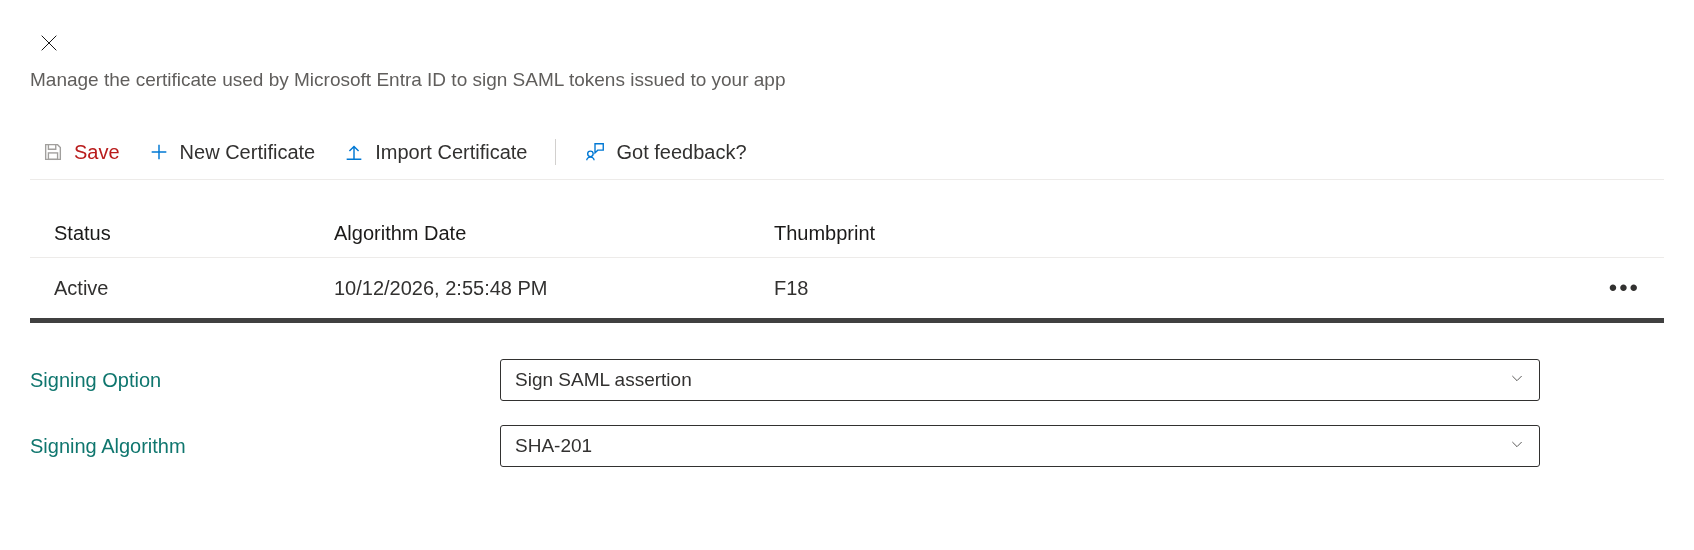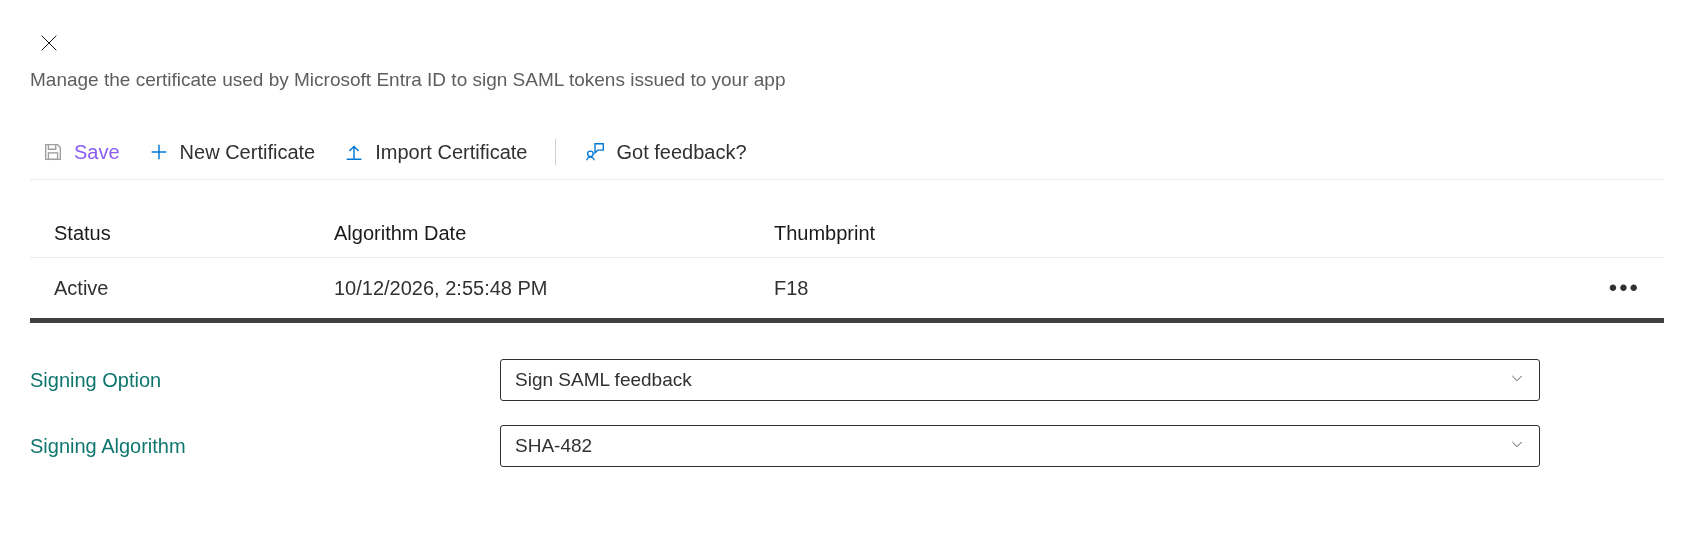--- a/index.html
+++ b/index.html
@@ -60,21 +60,21 @@
       align-items: center;
       gap: 10px;
       background: none;
       border: none;
       cursor: pointer;
       font-size: 20px;
       color: #323130;
       font-family: inherit;
     }
     .toolbar-btn.disabled {
-      color: #8b5cf6;
+      color: #b91c1c;
       cursor: default;
     }
     .toolbar-btn .icon {
       display: flex;
       align-items: center;
       justify-content: center;
     }
     .toolbar-btn .icon svg {
       width: 22px;
       height: 22px;
@@ -234,33 +234,33 @@
         <span>•••</span>
       </button>
     </div>
   </div>
 </div>
 
 <div class="form-section">
   <div class="form-row">
     <div class="form-label">Signing Option</div>
     <div class="form-select">
-      <span class="form-select-value">Sign SAML feedback</span>
+      <span class="form-select-value">Sign SAML assertion</span>
       <span>
         <svg viewBox="0 0 24 24">
             <path d="M5 9 l7 7 l7 -7"></path>
           </svg>
       </span>
     </div>
   </div>
 
   <div class="form-row">
     <div class="form-label">Signing Algorithm</div>
     <div class="form-select">
-      <span class="form-select-value">SHA-482</span>
+      <span class="form-select-value">SHA-201</span>
       <span>
         <svg viewBox="0 0 24 24">
             <path d="M5 9 l7 7 l7 -7"></path>
           </svg>
       </span>
     </div>
   </div>
 </div>
 
 </body></html>

